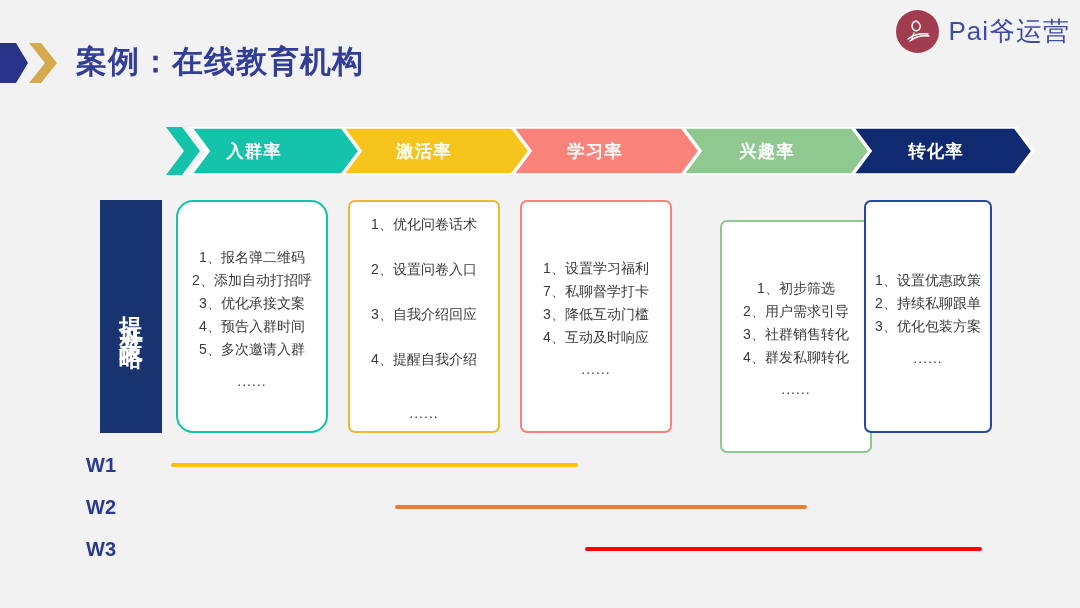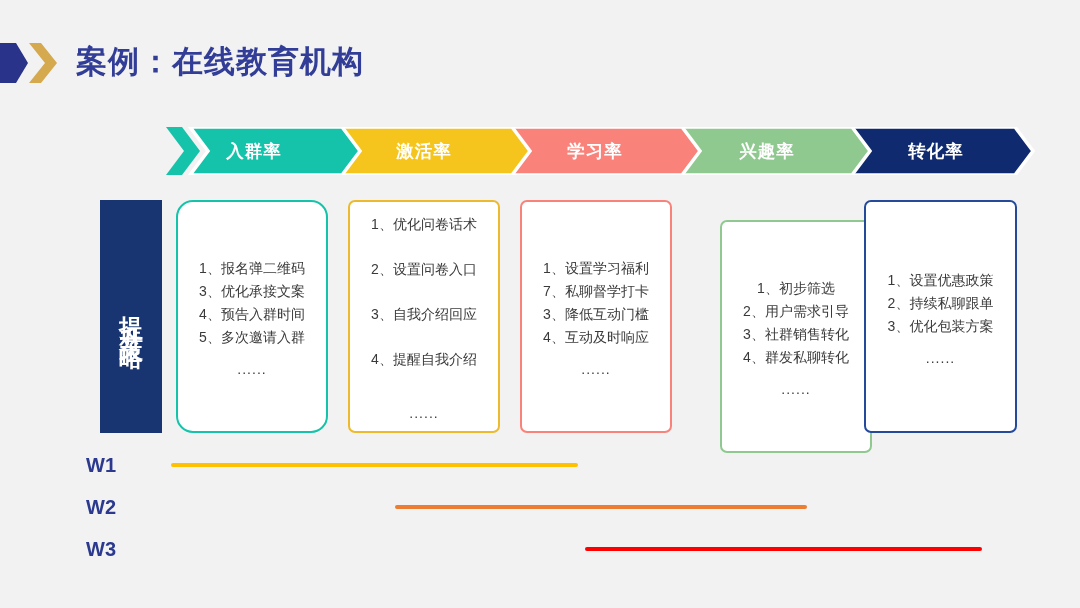--- a/index.html
+++ b/index.html
@@ -102,21 +102,21 @@
     font-size: 14px;
     line-height: 14px;
     margin-top: 13px;
     color: #3A3A3A;
     letter-spacing: 1px;
   }
   .box-1 { left: 176px; border-radius: 17px; }
   .box-2 { left: 348px; gap: 22px; }
   .box-3 { left: 520px; }
   .box-4 { left: 720px; margin-top: 20px; }
-  .box-5 { left: 864px; width: 153px; }
+  .box-5 { left: 864px; width: 128px; }
   
   .tl-row { position: absolute; left: 0; width: 855px; height: 26px; }
   .tl-row-1 { top: 452px; }
   .tl-row-2 { top: 494px; }
   .tl-row-3 { top: 536px; }
   .tl-label {
     position: absolute;
     left: 86px; top: 0;
     height: 26px; line-height: 26px;
     font-size: 20px;
@@ -137,20 +137,31 @@
 <body>
 
 <div class="slide">
 
   <svg class="title-marker" viewBox="0 0 58 40">
     <polygon points="0,0 16,0 28,20 16,40 0,40" fill="#283389"></polygon>
     <polygon points="29,0 41,0 57,20 41,40 29,40 45,20" fill="#D5A94E"></polygon>
   </svg>
   <h1 class="page-title">案例：在线教育机构</h1>
 
+  <div class="logo">
+    <div class="logo-circle" style="background-color: rgb(162, 60, 79);">
+      <svg viewBox="0 0 28 28" fill="none" stroke="#ffffff" stroke-width="1.4" stroke-linecap="round">
+        <path d="M12 4 C8 5 7 9 9 12 C11 15 15 14 16 11 C17 8 15 5 12 4 Z"></path>
+        <path d="M4 22 C9 18 16 16 24 17"></path>
+        <path d="M6 24 C11 20 18 18 25 19"></path>
+        <path d="M10 16 C9 18 8 20 8 22"></path>
+      </svg>
+    </div>
+    <span class="logo-text" style="color: rgb(61, 76, 165);">Pai爷运营</span>
+  </div>
 
   <svg class="funnel-banner" viewBox="0 0 1080 48">
 
     <polygon points="166,0 182,0 200,24 182,48 166,48 184,24" fill="#14C3AA"></polygon>
 
     <polygon points="848,0 1015,0 1033,24 1015,48 848,48 866,24" stroke="#ffffff" stroke-width="3.5" fill="#0F2A6E"></polygon>
     <polygon points="678,0 852,0 870,24 852,48 678,48 696,24" stroke="#ffffff" stroke-width="3.5" fill="#8FC98F"></polygon>
     <polygon points="508,0 682,0 700,24 682,48 508,48 526,24" stroke="#ffffff" stroke-width="3.5" fill="#F9827A"></polygon>
     <polygon points="338,0 512,0 530,24 512,48 338,48 356,24" stroke="#ffffff" stroke-width="3.5" fill="#F6C51D"></polygon>
     <polygon points="190,0 342,0 360,24 342,48 190,48 208,24" stroke="#ffffff" stroke-width="3.5" fill="#14C3AA"></polygon>
@@ -160,20 +171,21 @@
     <text x="767" y="24" text-anchor="middle" dominant-baseline="central">兴趣率</text>
     <text x="936" y="24" text-anchor="middle" dominant-baseline="central">转化率</text>
   </svg>
 
   <div class="strategy-bar" style="background-color: rgb(24, 53, 113);">
     <span class="strategy-bar-label">提升策略</span>
   </div>
 
   <div class="stage-box box-1" style="border-color: rgb(20, 195, 170);">
     <div class="item">1、报名弹二维码</div>
+    <div class="item">2、添加自动打招呼</div>
     <div class="item">3、优化承接文案</div>
     <div class="item">4、预告入群时间</div>
     <div class="item">5、多次邀请入群</div>
     <div class="more">......</div>
   </div>
 
   <div class="stage-box box-2" style="border-color: rgb(237, 186, 46);">
     <div class="item">1、优化问卷话术</div>
     <div class="item">2、设置问卷入口</div>
     <div class="item">3、自我介绍回应</div>

